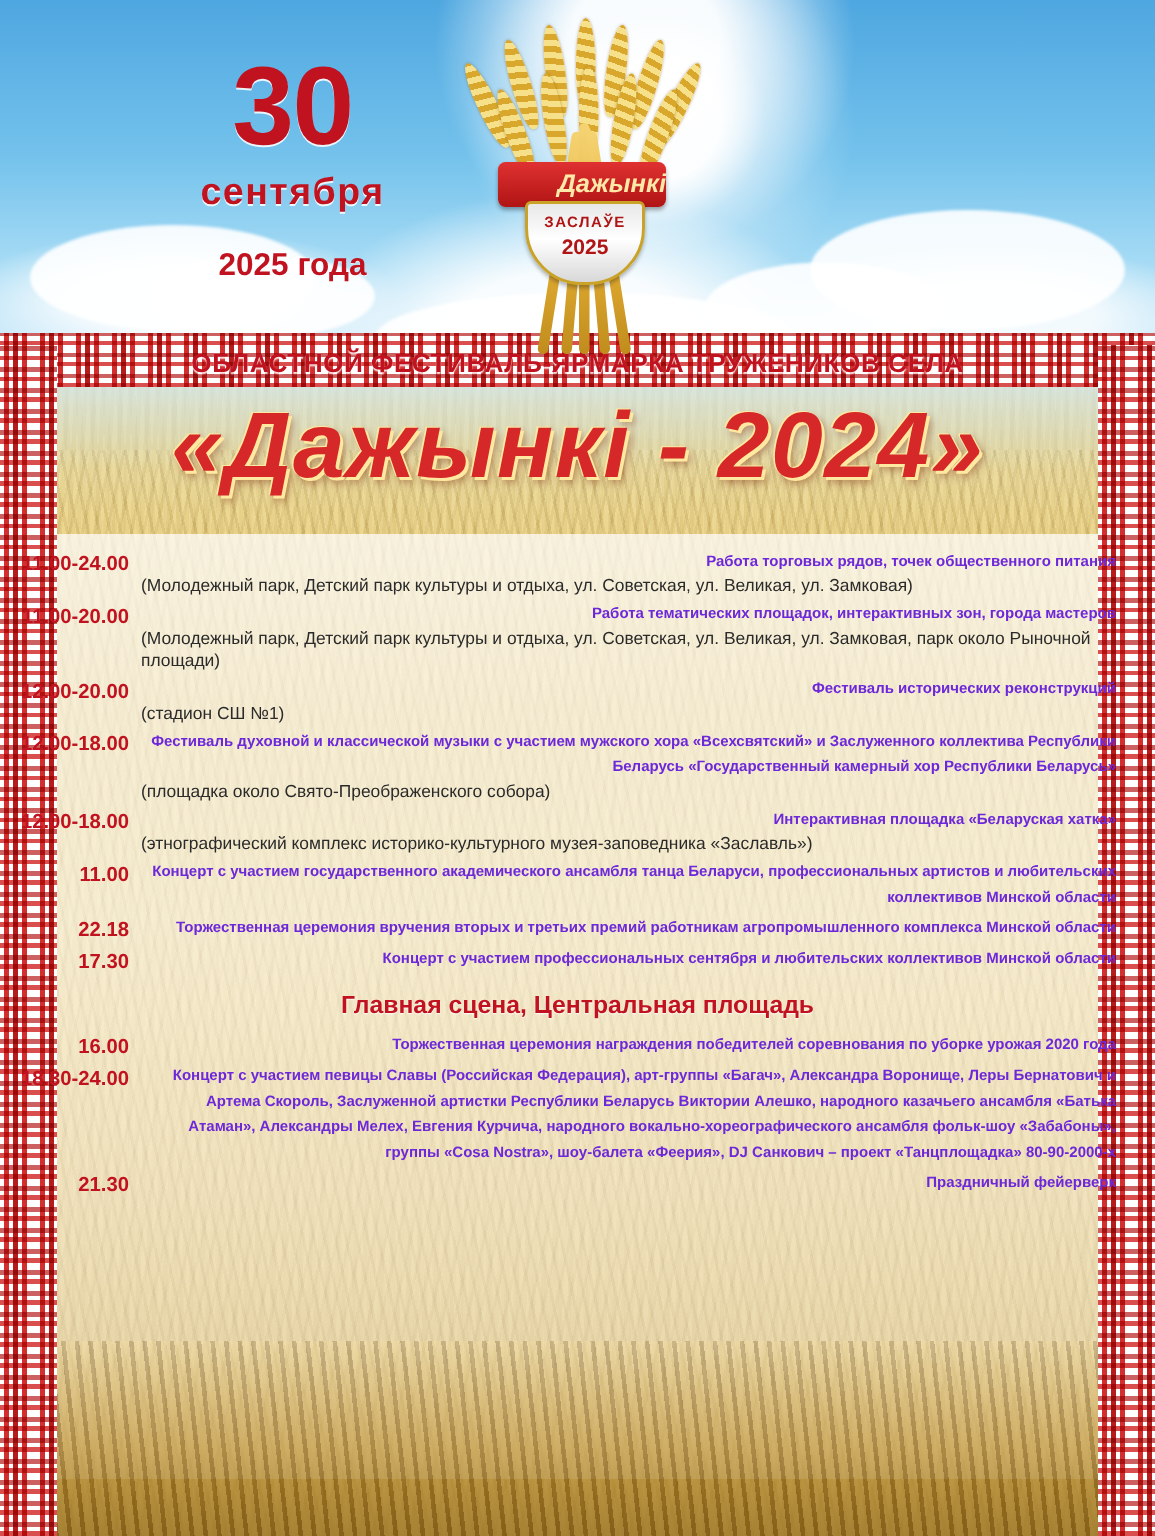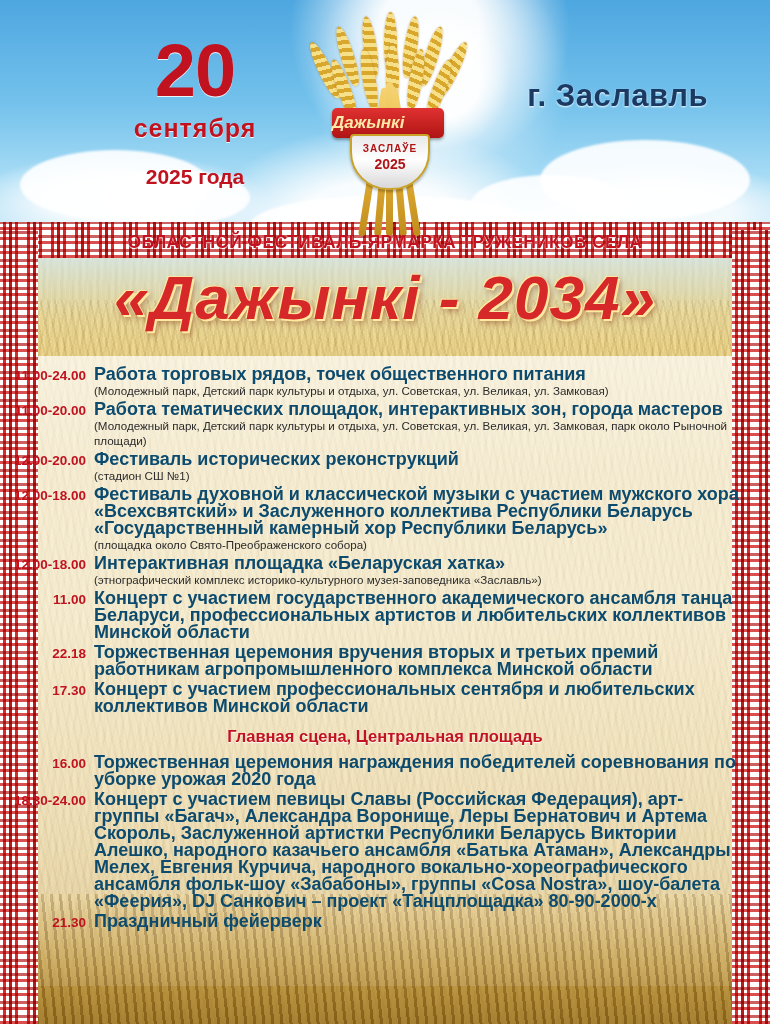--- a/index.html
+++ b/index.html
@@ -174,21 +174,21 @@
   .emblem .ribbon {
     position: absolute;
     left: 0; top: 0;
     width: 112px; height: 30px;
     background: linear-gradient(180deg, #e03131 0%, #b01414 100%);
     border-radius: 5px;
     box-shadow: 0 2px 3px rgba(0,0,0,.35);
     color: #ffe9a8;
     font-size: 17px;
     font-weight: bold;
-    text-align: left;
+    text-align: right;
     line-height: 30px;
     font-style: italic;
   }
   .emblem .shield {
     position: absolute;
     left: 18px; top: 26px;
     width: 76px; height: 52px;
     background: linear-gradient(180deg, #e8e8e8 0%, #ffffff 45%, #d8d8d8 100%);
     border: 2px solid #c9a227;
     border-radius: 4px 4px 38px 38px;
@@ -249,24 +249,25 @@
     color: #c1121f;
     line-height: 17px;
     padding-top: 1px;
     white-space: nowrap;
   }
   .desc {
     flex: 1 1 auto;
     padding-right: 18px;
   }
   .desc .main {
-    font-size: 18px;
-    font-weight: bold;
-    color: #0c4a6e;
+    font-size: 10px;
+    font-weight: bold;
+    color: #6d28d9;
     line-height: 17px;
+    text-align: right;
   }
   .desc .sub {
     font-size: 11.6px;
     color: #2a2a2a;
     line-height: 15px;
   }
   .stage-head {
     text-align: center;
     font-size: 16.5px;
     font-weight: bold;
@@ -320,29 +321,28 @@
 
   <div class="emblem">
     <div class="ribbon">Дажынкі</div>
     <div class="shield">
       <div class="l1">ЗАСЛАЎЕ</div>
       <div class="l2">2025</div>
     </div>
   </div>
 
   <div class="date-block">
-    <div class="date-num">20</div>
+    <div class="date-num">30</div>
     <div class="date-month">сентября</div>
     <div class="date-year">2025 года</div>
   </div>
 
-  <div class="city">г. Заславль</div>
 
   <div class="subtitle">ОБЛАСТНОЙ ФЕСТИВАЛЬ-ЯРМАРКА ТРУЖЕНИКОВ СЕЛА</div>
-  <div class="maintitle">«Дажынкі - 2034»</div>
+  <div class="maintitle">«Дажынкі - 2024»</div>
 
   <div class="schedule">
 
     <div class="row">
       <div class="time">11.00-24.00</div>
       <div class="desc">
         <div class="main">Работа торговых рядов, точек общественного питания</div>
         <div class="sub">(Молодежный парк, Детский парк культуры и отдыха, ул. Советская, ул. Великая, ул. Замковая)</div>
       </div>
     </div>

